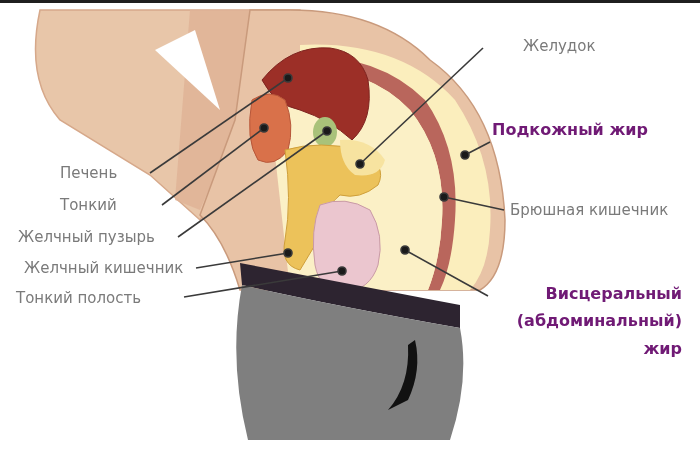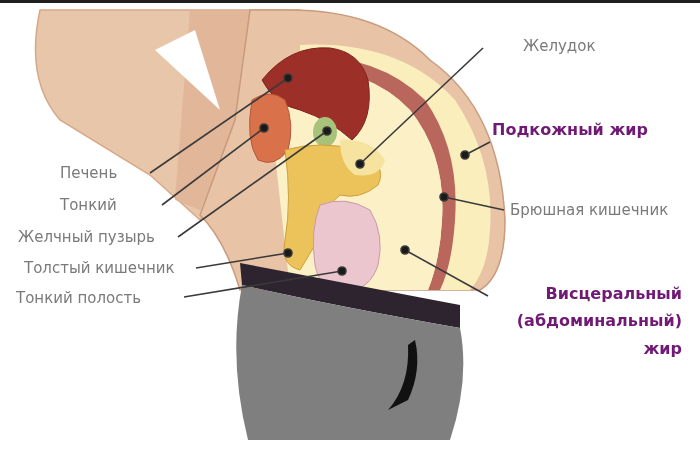--- a/index.html
+++ b/index.html
@@ -64,21 +64,21 @@
     <line x1="504" y1="210" x2="444" y2="197"></line>
       <circle cx="444" cy="197" r="4"></circle>
     <line x1="488" y1="296" x2="405" y2="250"></line>
       <circle cx="405" cy="250" r="4"></circle>
   </g>
 </svg>
 
 <div class="lbl r" style="left:60px; top:164px; width:86px;">Печень</div>
 <div class="lbl r" style="left:60px; top:196px; width:98px;">Тонкий</div>
 <div class="lbl" style="left:18px; top:228px;">Желчный пузырь</div>
-<div class="lbl" style="left:24px; top:259px;">Толстый кишечник</div>
+<div class="lbl" style="left:24px; top:259px;">Желчный кишечник</div>
 <div class="lbl" style="left:16px; top:289px;">Тонкий полость</div>
 
 <div class="lbl" style="left:487px; top:37px;margin-left:36px;">Желудок</div>
 <div class="lbl" style="left:510px; top:201px;">Брюшная кишечник</div>
 
 <div class="hl" style="left:492px; top:119px;">Подкожный жир</div>
 <div class="hl c" style="left:482px; top:283px; width:200px;">Висцеральный</div>
 <div class="hl c" style="left:482px; top:310px; width:200px;">(абдоминальный)</div>
 <div class="hl c" style="left:482px; top:338px; width:200px;">жир</div>
 

